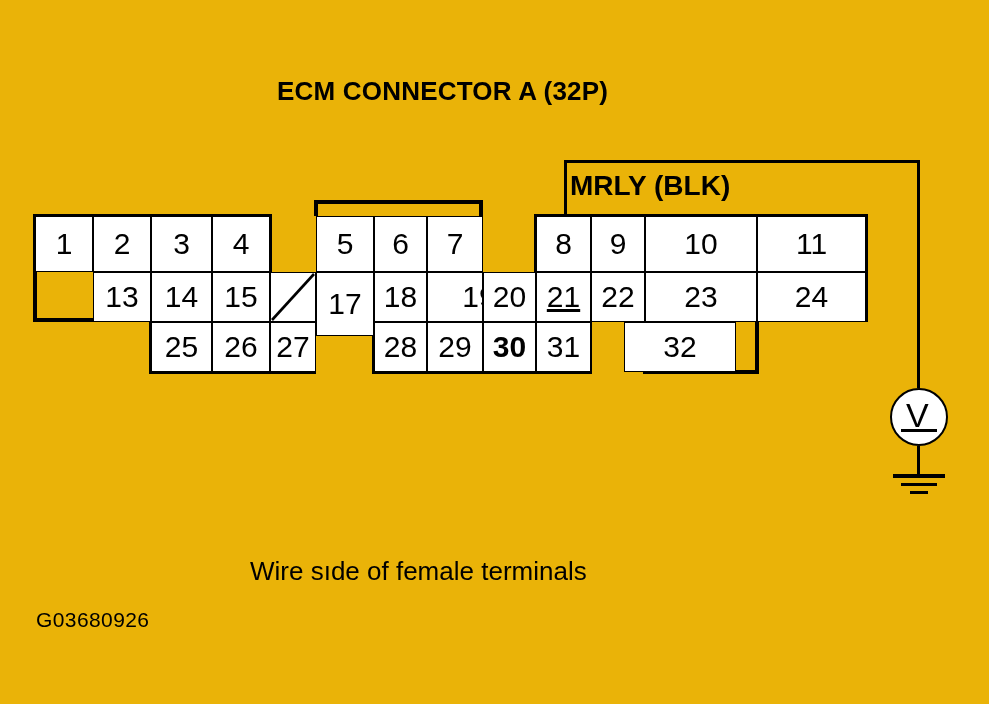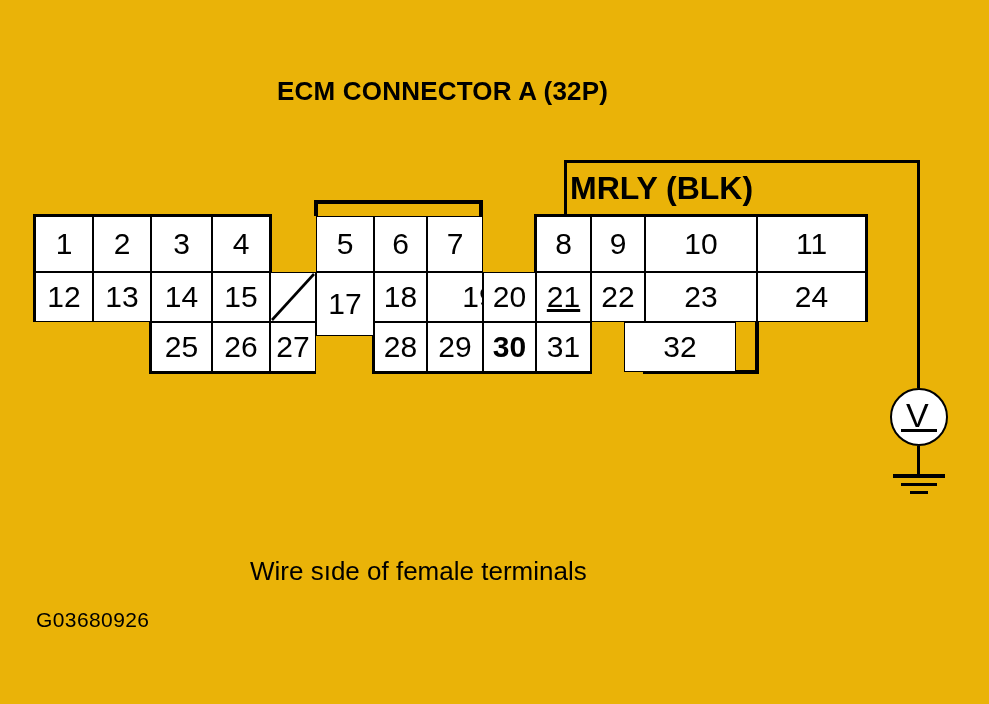--- a/index.html
+++ b/index.html
@@ -25,21 +25,21 @@
     top: 76px;
     font-size: 26px;
     font-weight: bold;
     letter-spacing: 0.2px;
     white-space: nowrap;
   }
   .mrly-label {
     position: absolute;
     left: 570px;
     top: 170px;
-    font-size: 32px;
+    font-size: 28px;
     font-weight: bold;
     white-space: nowrap;
   }
   .caption {
     position: absolute;
     left: 250px;
     top: 556px;
     font-size: 26px;
     font-weight: normal;
     white-space: nowrap;
@@ -161,21 +161,20 @@
 
     <div class="cell" style="left:316px; top:216px; width:58px;  height:56px;">5</div>
     <div class="cell" style="left:374px; top:216px; width:53px;  height:56px;">6</div>
     <div class="cell" style="left:427px; top:216px; width:56px;  height:56px;">7</div>
 
     <div class="cell" style="left:536px; top:216px; width:55px;  height:56px;">8</div>
     <div class="cell" style="left:591px; top:216px; width:54px;  height:56px;">9</div>
     <div class="cell" style="left:645px; top:216px; width:112px; height:56px;">10</div>
     <div class="cell" style="left:757px; top:216px; width:109px; height:56px;">11</div>
 
-    <div class="cell" style="left:35px;  top:272px; width:58px;  height:50px;">12</div>
     <div class="cell" style="left:93px;  top:272px; width:58px;  height:50px;">13</div>
     <div class="cell" style="left:151px; top:272px; width:61px;  height:50px;">14</div>
     <div class="cell" style="left:212px; top:272px; width:58px;  height:50px;">15</div>
 
     <div class="cell blank" style="left:270px; top:272px; width:46px; height:50px;"></div>
     <svg class="slash" style="left:270px; top:272px;" width="46" height="50" viewBox="0 0 46 50">
       <line x1="2" y1="48" x2="44" y2="2" stroke="#000" stroke-width="2.6"></line>
     </svg>
 
     <div class="cell" style="left:316px; top:272px; width:58px;  height:64px;">17</div>

